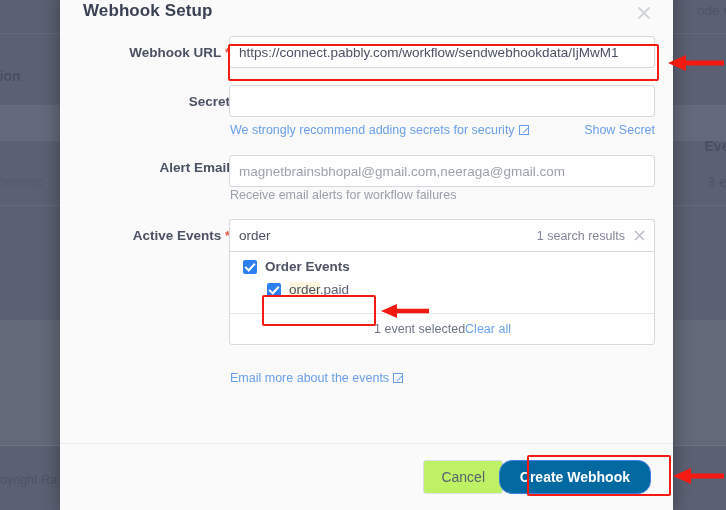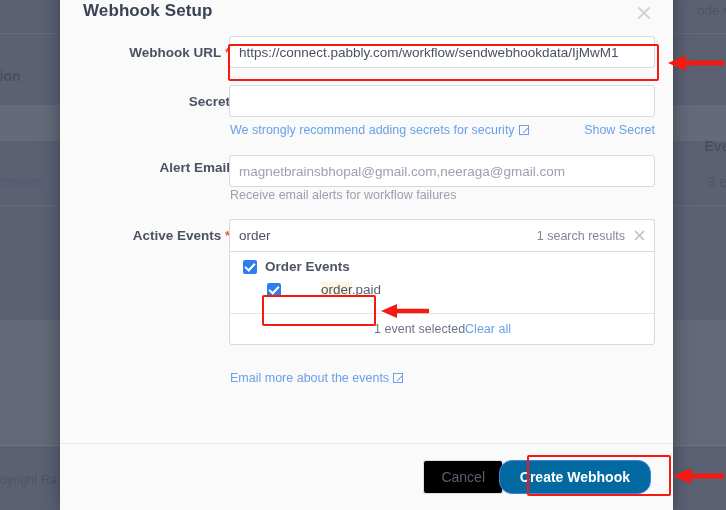--- a/index.html
+++ b/index.html
@@ -187,21 +187,20 @@
   .group .gname {
     font-size: 13.5px;
     font-weight: bold;
     color: #4b5263;
     margin-left: 8px;
   }
   .child {
     display: flex;
     align-items: center;
     padding: 3px 0 3px 37px;
-    gap: 32px;
   }
   .child .cname { font-size: 13.5px; color: #5b6273; margin-left: 8px; }
   .hl { background: #fbf6dd; color: #4b5263; }
 
   .cb {
     width: 14px; height: 14px;
     background: #2d7ff0;
     border-radius: 2px;
     position: relative;
     flex: 0 0 auto;
@@ -233,21 +232,21 @@
     left: 0; right: 0; bottom: 0;
     height: 67px;
     border-top: 1px solid #e9eaee;
   }
   #cancel-btn {
     position: absolute;
     right: 170px;
     top: 16px;
     height: 34px;
     padding: 0 17px;
-    background: #000000;
+    background: #bef264;
     border: 1px solid #dcdfe4;
     border-radius: 3px;
     font-size: 14px;
     color: #596071;
     cursor: pointer;
     font-family: "Liberation Sans", sans-serif;
   }
   #create-btn {
     position: absolute;
     right: 22px;

